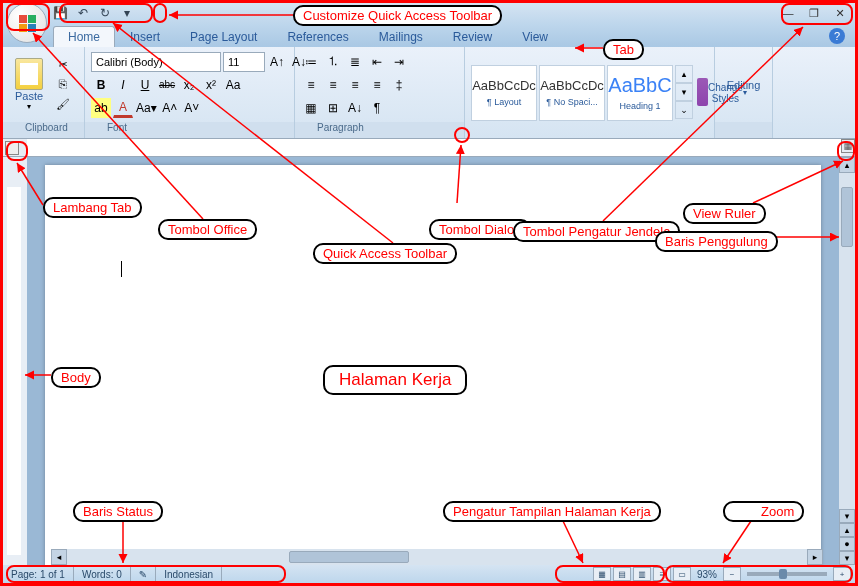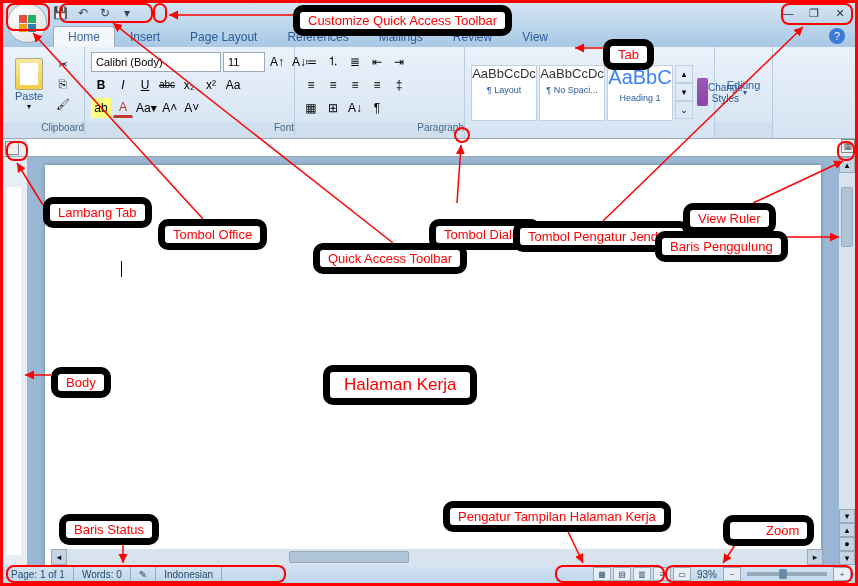--- a/index.html
+++ b/index.html
@@ -20,21 +20,21 @@
 
 .tabstrip { height: 22px; background: linear-gradient(#bdd6ec, #a9c8e4); display: flex; align-items: flex-end; padding-left: 50px; gap: 0; }
 .tab { padding: 3px 14px; font-size: 12px; color: #2a5a9a; cursor: pointer; border: 1px solid transparent; border-bottom: none; }
 .tab.active { background: #f3f7fc; border-color: #9ab; border-radius: 3px 3px 0 0; color: #3b6aa0; }
 .help-icon { margin-left: auto; margin-right: 10px; width: 16px; height: 16px; border-radius: 50%; background: #3a7bd5; color: #fff; font-size: 11px; display: flex; align-items: center; justify-content: center; align-self: center; }
 
 
 .ribbon { height: 92px; background: linear-gradient(#eaf1fa, #d5e4f2); border-bottom: 1px solid #9ab; display: flex; }
 .group { border-right: 1px solid #b8cde0; display: flex; flex-direction: column; position: relative; }
 .group-body { flex: 1; display: flex; align-items: center; padding: 4px 6px; gap: 4px; }
-.group-label { height: 16px; font-size: 10px; color: #4a6a8a; text-align: right; background: #d0dfee; position: relative; }
+.group-label { height: 16px; font-size: 10px; color: #4a6a8a; text-align: left; background: #d0dfee; position: relative; padding-left: 22px; }
 
 .clipboard-group { width: 82px; }
 .paste-btn { display: flex; flex-direction: column; align-items: center; width: 40px; cursor: pointer; }
 .paste-icon { width: 28px; height: 32px; background: linear-gradient(#f9e79f, #f4d03f); border: 1px solid #aa8; border-radius: 2px; position: relative; }
 .paste-icon::before { content: ""; position: absolute; top: 4px; left: 4px; width: 18px; height: 22px; background: #fff; }
 .small-btns { display: flex; flex-direction: column; gap: 2px; }
 .small-btn { width: 20px; height: 18px; font-size: 11px; cursor: pointer; display: flex; align-items: center; justify-content: center; }
 
 .font-group { width: 210px; }
 .font-rows { display: flex; flex-direction: column; gap: 3px; width: 100%; }
@@ -42,21 +42,21 @@
 .font-name { width: 130px; height: 20px; border: 1px solid #9ab; background: #fff; font-size: 11px; padding: 0 4px; }
 .font-size { width: 42px; height: 20px; border: 1px solid #9ab; background: #fff; font-size: 11px; padding: 0 4px; }
 .fbtn { min-width: 20px; height: 20px; font-size: 12px; display: flex; align-items: center; justify-content: center; cursor: pointer; border: 1px solid transparent; }
 
 .para-group { width: 170px; }
 .para-rows { display: flex; flex-direction: column; gap: 3px; width: 100%; }
 .para-row { display: flex; gap: 2px; }
 
 .styles-group { width: 250px; }
 .style-gallery { display: flex; gap: 2px; flex: 1; }
-.style-item { width: 66px; height: 56px; border: 1px solid #c0d0e0; background: #fff; display: flex; flex-direction: column; align-items: center; font-size: 9px; cursor: pointer; }
+.style-item { width: 66px; height: 56px; border: 1px solid #c0d0e0; background: #fff; display: flex; flex-direction: column; align-items: center; justify-content: center; font-size: 9px; cursor: pointer; }
 .style-preview { font-size: 13px; color: #333; }
 .style-name { font-size: 9px; color: #2a5a9a; margin-top: 4px; }
 .style-more { width: 18px; display: flex; flex-direction: column; }
 .style-more div { height: 18px; border: 1px solid #c0d0e0; font-size: 9px; display: flex; align-items: center; justify-content: center; cursor: pointer; }
 .change-styles { width: 50px; display: flex; flex-direction: row; align-items: center; cursor: pointer; font-size: 10px; color: #2a5a9a; }
 .change-styles-icon { width: 28px; height: 28px; background: linear-gradient(#9b59b6, #8e44ad); border-radius: 2px; margin-bottom: 2px; }
 
 .editing-group { width: 58px; }
 .editing-btn { font-size: 11px; color: #2a5a9a; cursor: pointer; }
 
@@ -85,21 +85,21 @@
 
 
 .statusbar { position: absolute; left: 0; right: 0; bottom: 0; height: 18px; background: linear-gradient(#d5e4f2, #bdd6ec); display: flex; align-items: center; font-size: 10px; color: #2a4a6a; }
 .status-seg { padding: 0 8px; border-right: 1px solid #9ab; height: 100%; display: flex; align-items: center; }
 .status-right { margin-left: auto; display: flex; align-items: center; gap: 2px; padding-right: 4px; }
 .view-btn { width: 18px; height: 14px; border: 1px solid #9ab; background: #e8eef5; cursor: pointer; font-size: 8px; display: flex; align-items: center; justify-content: center; }
 .zoom-slider { width: 80px; height: 4px; background: #9ab; position: relative; margin: 0 4px; }
 .zoom-thumb { position: absolute; left: 40%; top: -3px; width: 8px; height: 10px; background: #6a8aaa; border-radius: 2px; }
 
 
-.callout { position: absolute; border: 7px solid #000000; border-radius: 10px; padding: 1px 8px; background: #fff; color: red; font-size: 13px; font-weight: 500; z-index: 100; white-space: nowrap; }
+.callout { position: absolute; border: 2px solid #000000; border-radius: 10px; padding: 1px 8px; background: #fff; color: red; font-size: 13px; font-weight: 500; z-index: 100; white-space: nowrap; }
 .arrow-svg { position: absolute; top: 0; left: 0; width: 100%; height: 100%; pointer-events: none; z-index: 99; }
 .arrow-svg line { stroke: red; stroke-width: 1.5; }
 .redcircle { position: absolute; border: 2px solid red; border-radius: 8px; z-index: 98; pointer-events:none; }
 </style>
 </head>
 <body>
 
 <div class="titlebar">
   <div class="office-btn">
       <span>
@@ -314,23 +314,23 @@
 <div class="callout" style="left:600px; top:36px;">Tab</div>
 <div class="callout" style="left:40px; top:194px;">Lambang Tab</div>
 <div class="callout" style="left:155px; top:216px;">Tombol Office</div>
 <div class="callout" style="left:310px; top:240px;">Quick Access Toolbar</div>
 <div class="callout" style="left:408px; top:216px;margin-left:18px;">Tombol Dialog</div>
 <div class="callout" style="left:510px; top:218px;">Tombol Pengatur Jendela</div>
 <div class="callout" style="left:680px; top:200px;">View Ruler</div>
 <div class="callout" style="left:652px; top:228px;">Baris Penggulung</div>
 <div class="callout" style="left:48px; top:364px;">Body</div>
 <div class="callout" style="left:320px; top:362px; font-size:17px; padding:3px 14px;">Halaman Kerja</div>
-<div class="callout" style="left:56px; top:498px;margin-top:13px;">Baris Status</div>
+<div class="callout" style="left:70px; top:498px;">Baris Status</div>
 <div class="callout" style="left:440px; top:498px;">Pengatur Tampilan Halaman Kerja</div>
-<div class="callout" style="left:720px; top:512px;padding-left:36px;">Zoom</div>
+<div class="callout" style="left:720px; top:498px;padding-left:36px;">Zoom</div>
 
 <svg class="arrow-svg">
 <defs>
       <marker id="ah" markerWidth="8" markerHeight="8" refX="6" refY="3" orient="auto">
         <path d="M0,0 L6,3 L0,6 Z" fill="red"></path>
       </marker>
     </defs>
 <line x1="290" y1="12" x2="166" y2="12" marker-end="url(#ah)"></line>
 <line x1="600" y1="45" x2="572" y2="45" marker-end="url(#ah)"></line>
 <line x1="40" y1="202" x2="14" y2="160" marker-end="url(#ah)"></line>

